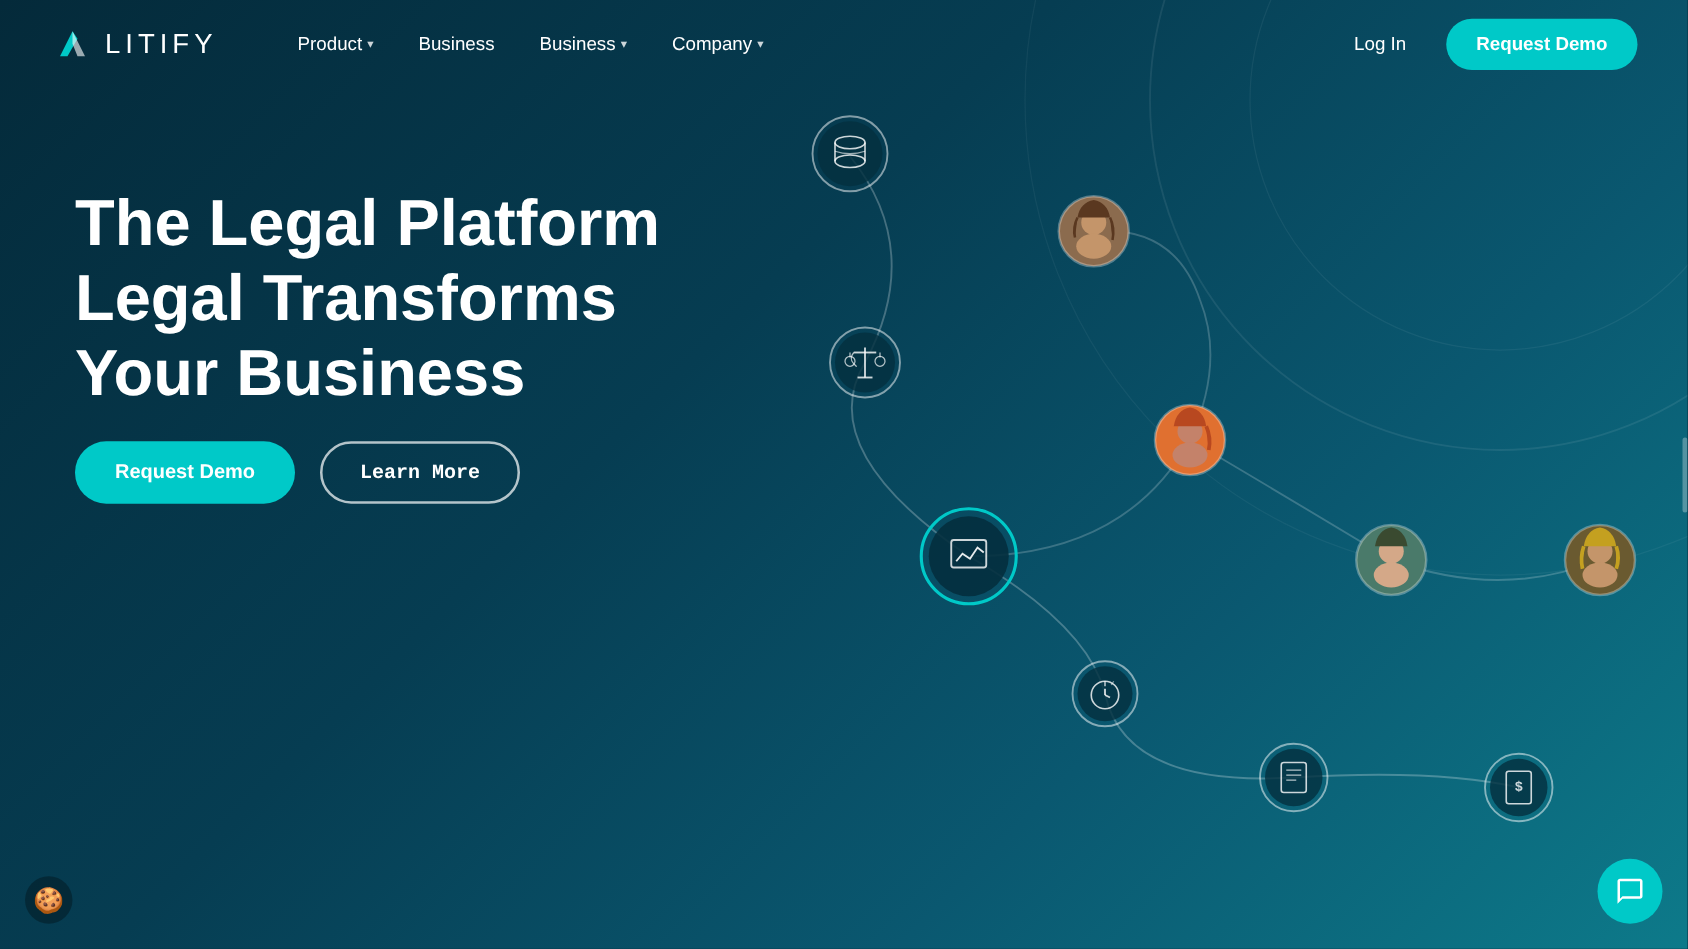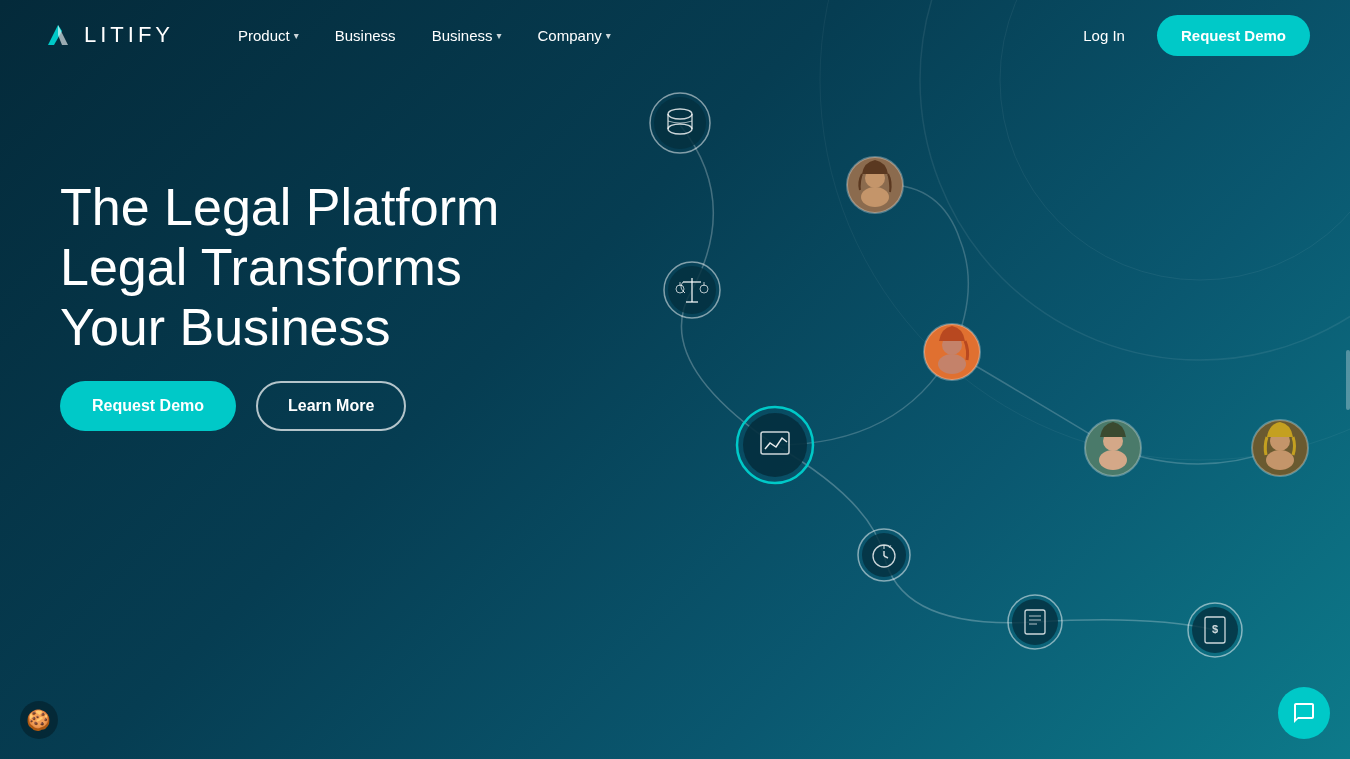--- a/index.html
+++ b/index.html
@@ -111,25 +111,24 @@
     .hero-content {
       position: absolute;
       top: 150px;
       left: 60px;
       max-width: 560px;
       z-index: 5;
     }
 
     .hero-title {
       font-size: 52px;
-      font-weight: 400;
+      font-weight: 700;
       line-height: 1.15;
       margin-bottom: 24px;
       color: white;
-      margin-top: 28px;
     }
 
     .hero-subtitle {
       font-size: 16px;
       line-height: 1.6;
       color: rgba(255,255,255,0.85);
       max-width: 460px;
       margin-bottom: 40px;
     }
 
@@ -152,20 +151,21 @@
 
     .btn-hero-learn {
       background: transparent;
       color: white;
       font-size: 16px;
       font-weight: 600;
       padding: 14px 30px;
       border-radius: 30px;
       border: 2px solid rgba(255,255,255,0.7);
       cursor: pointer;
+      font-family: Liberation Mono, monospace;
     }
 
     
     .viz-svg {
       position: absolute;
       top: 0;
       left: 0;
       width: 1350px;
       height: 759px;
       z-index: 2;

